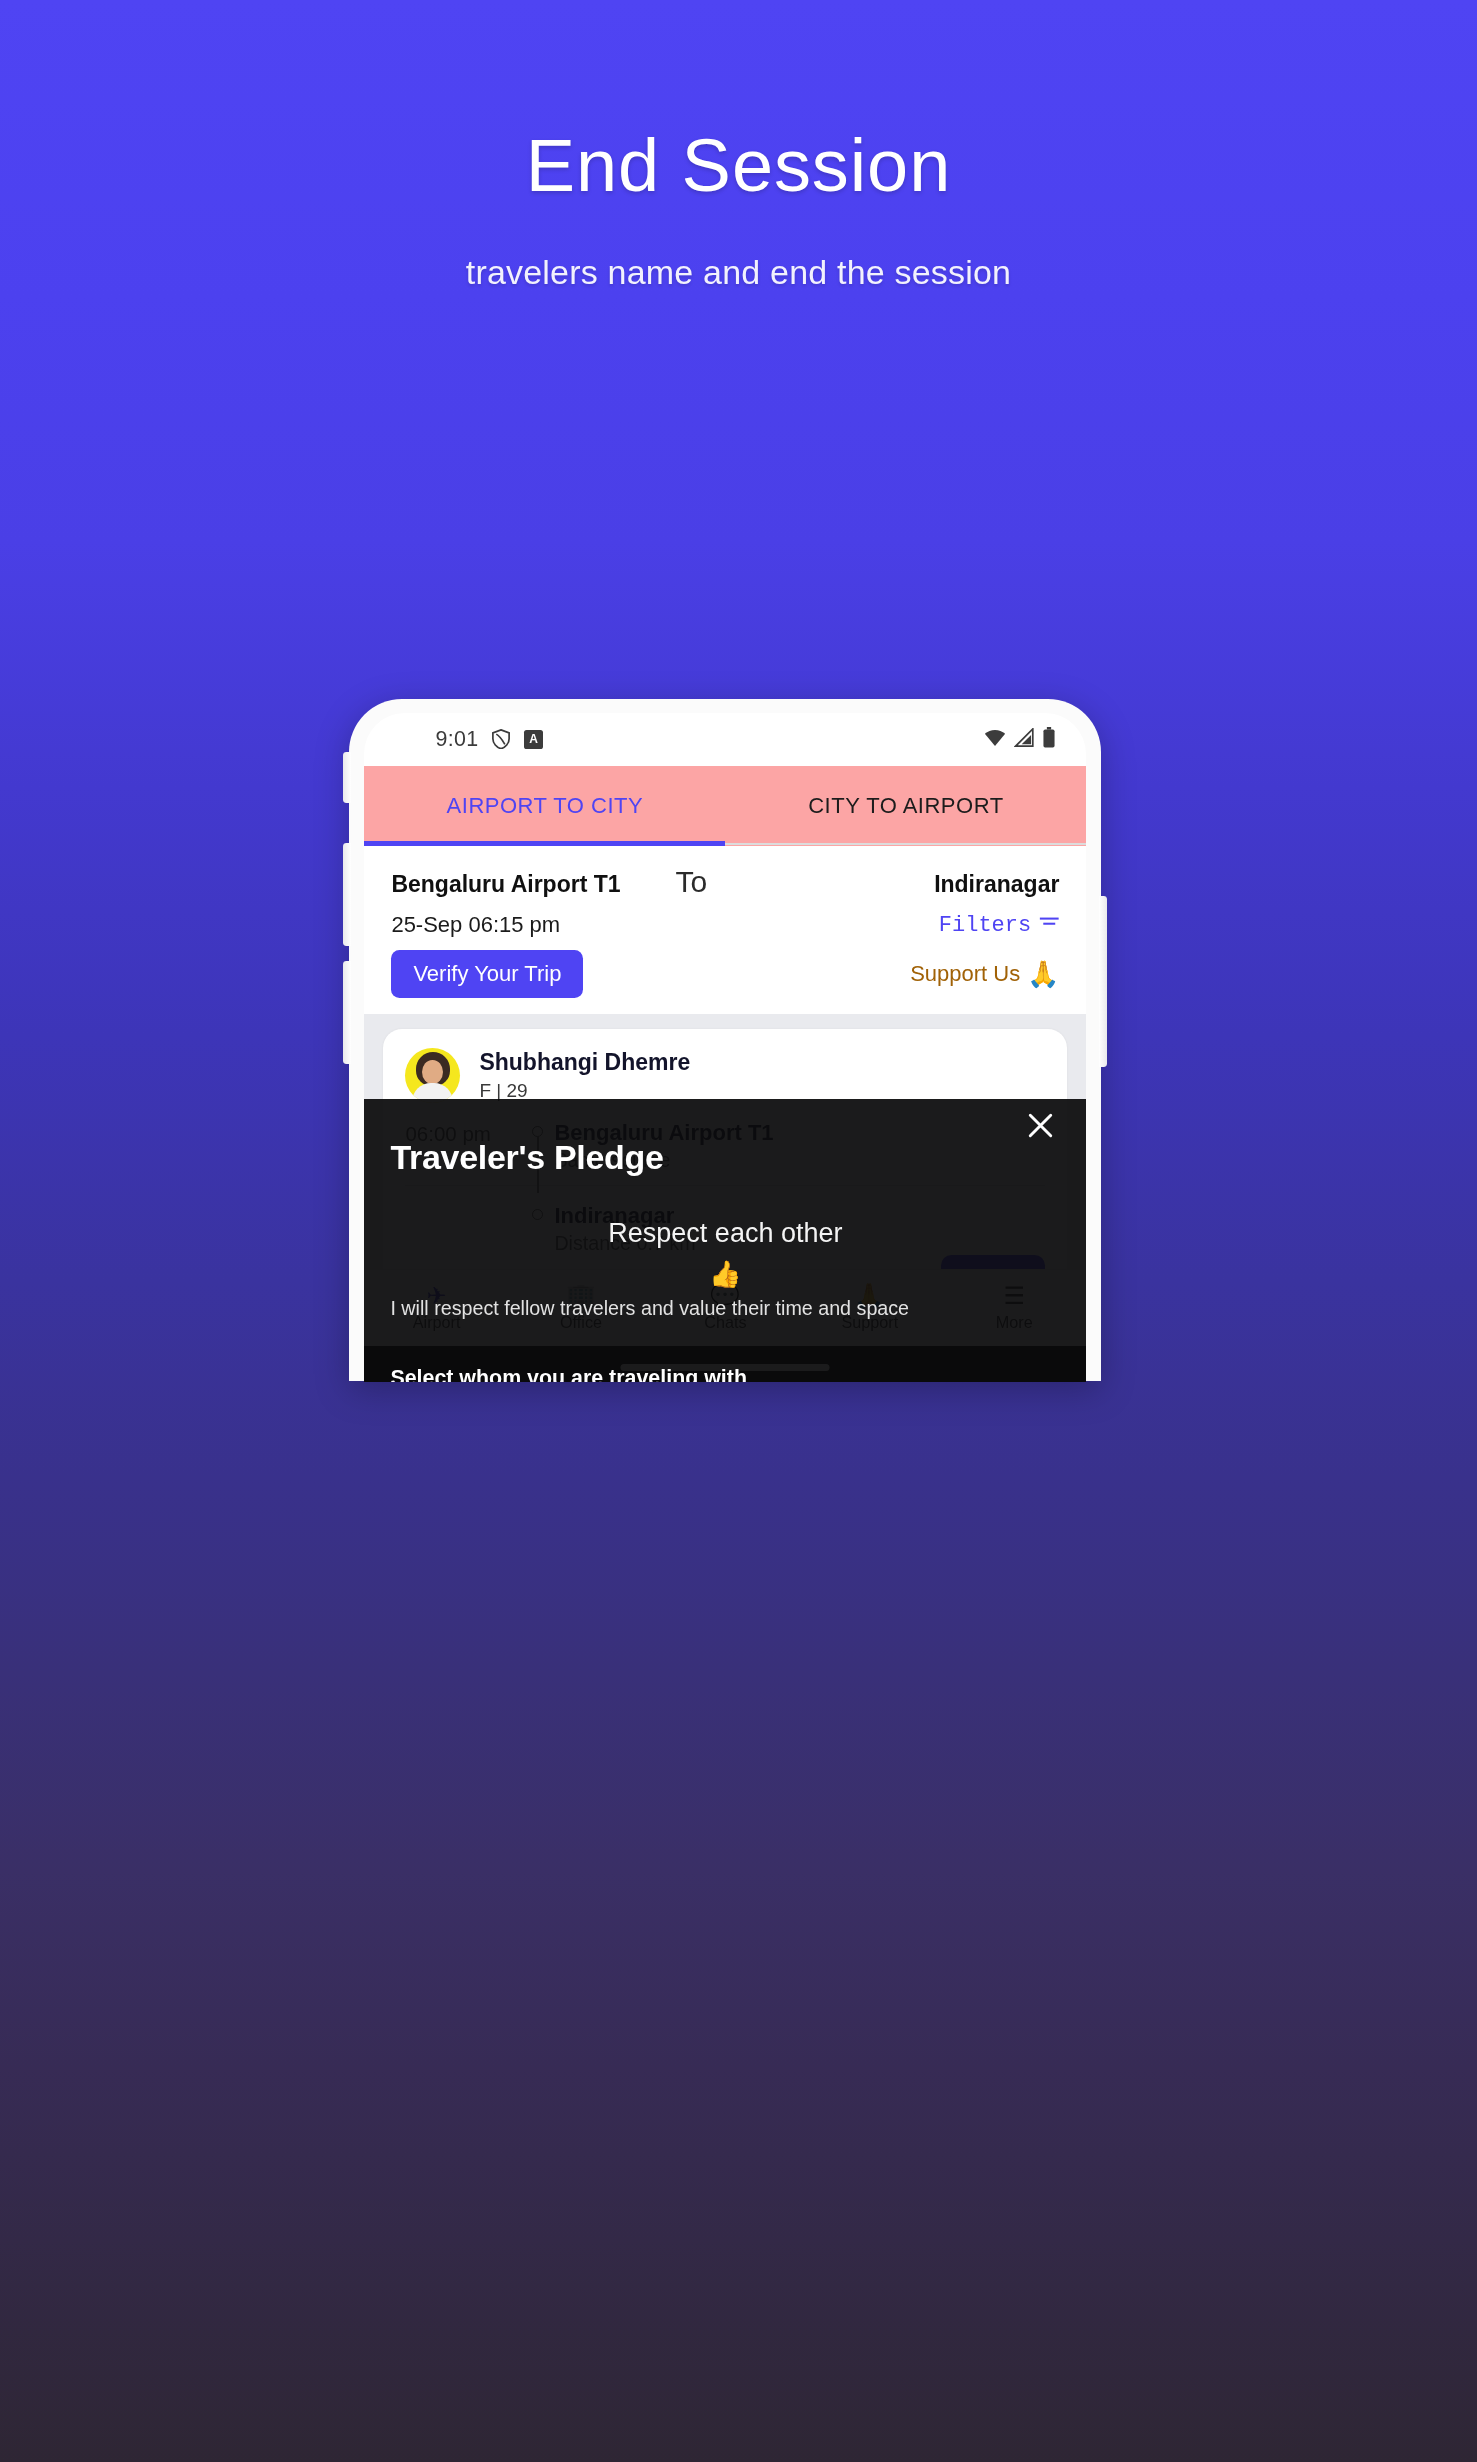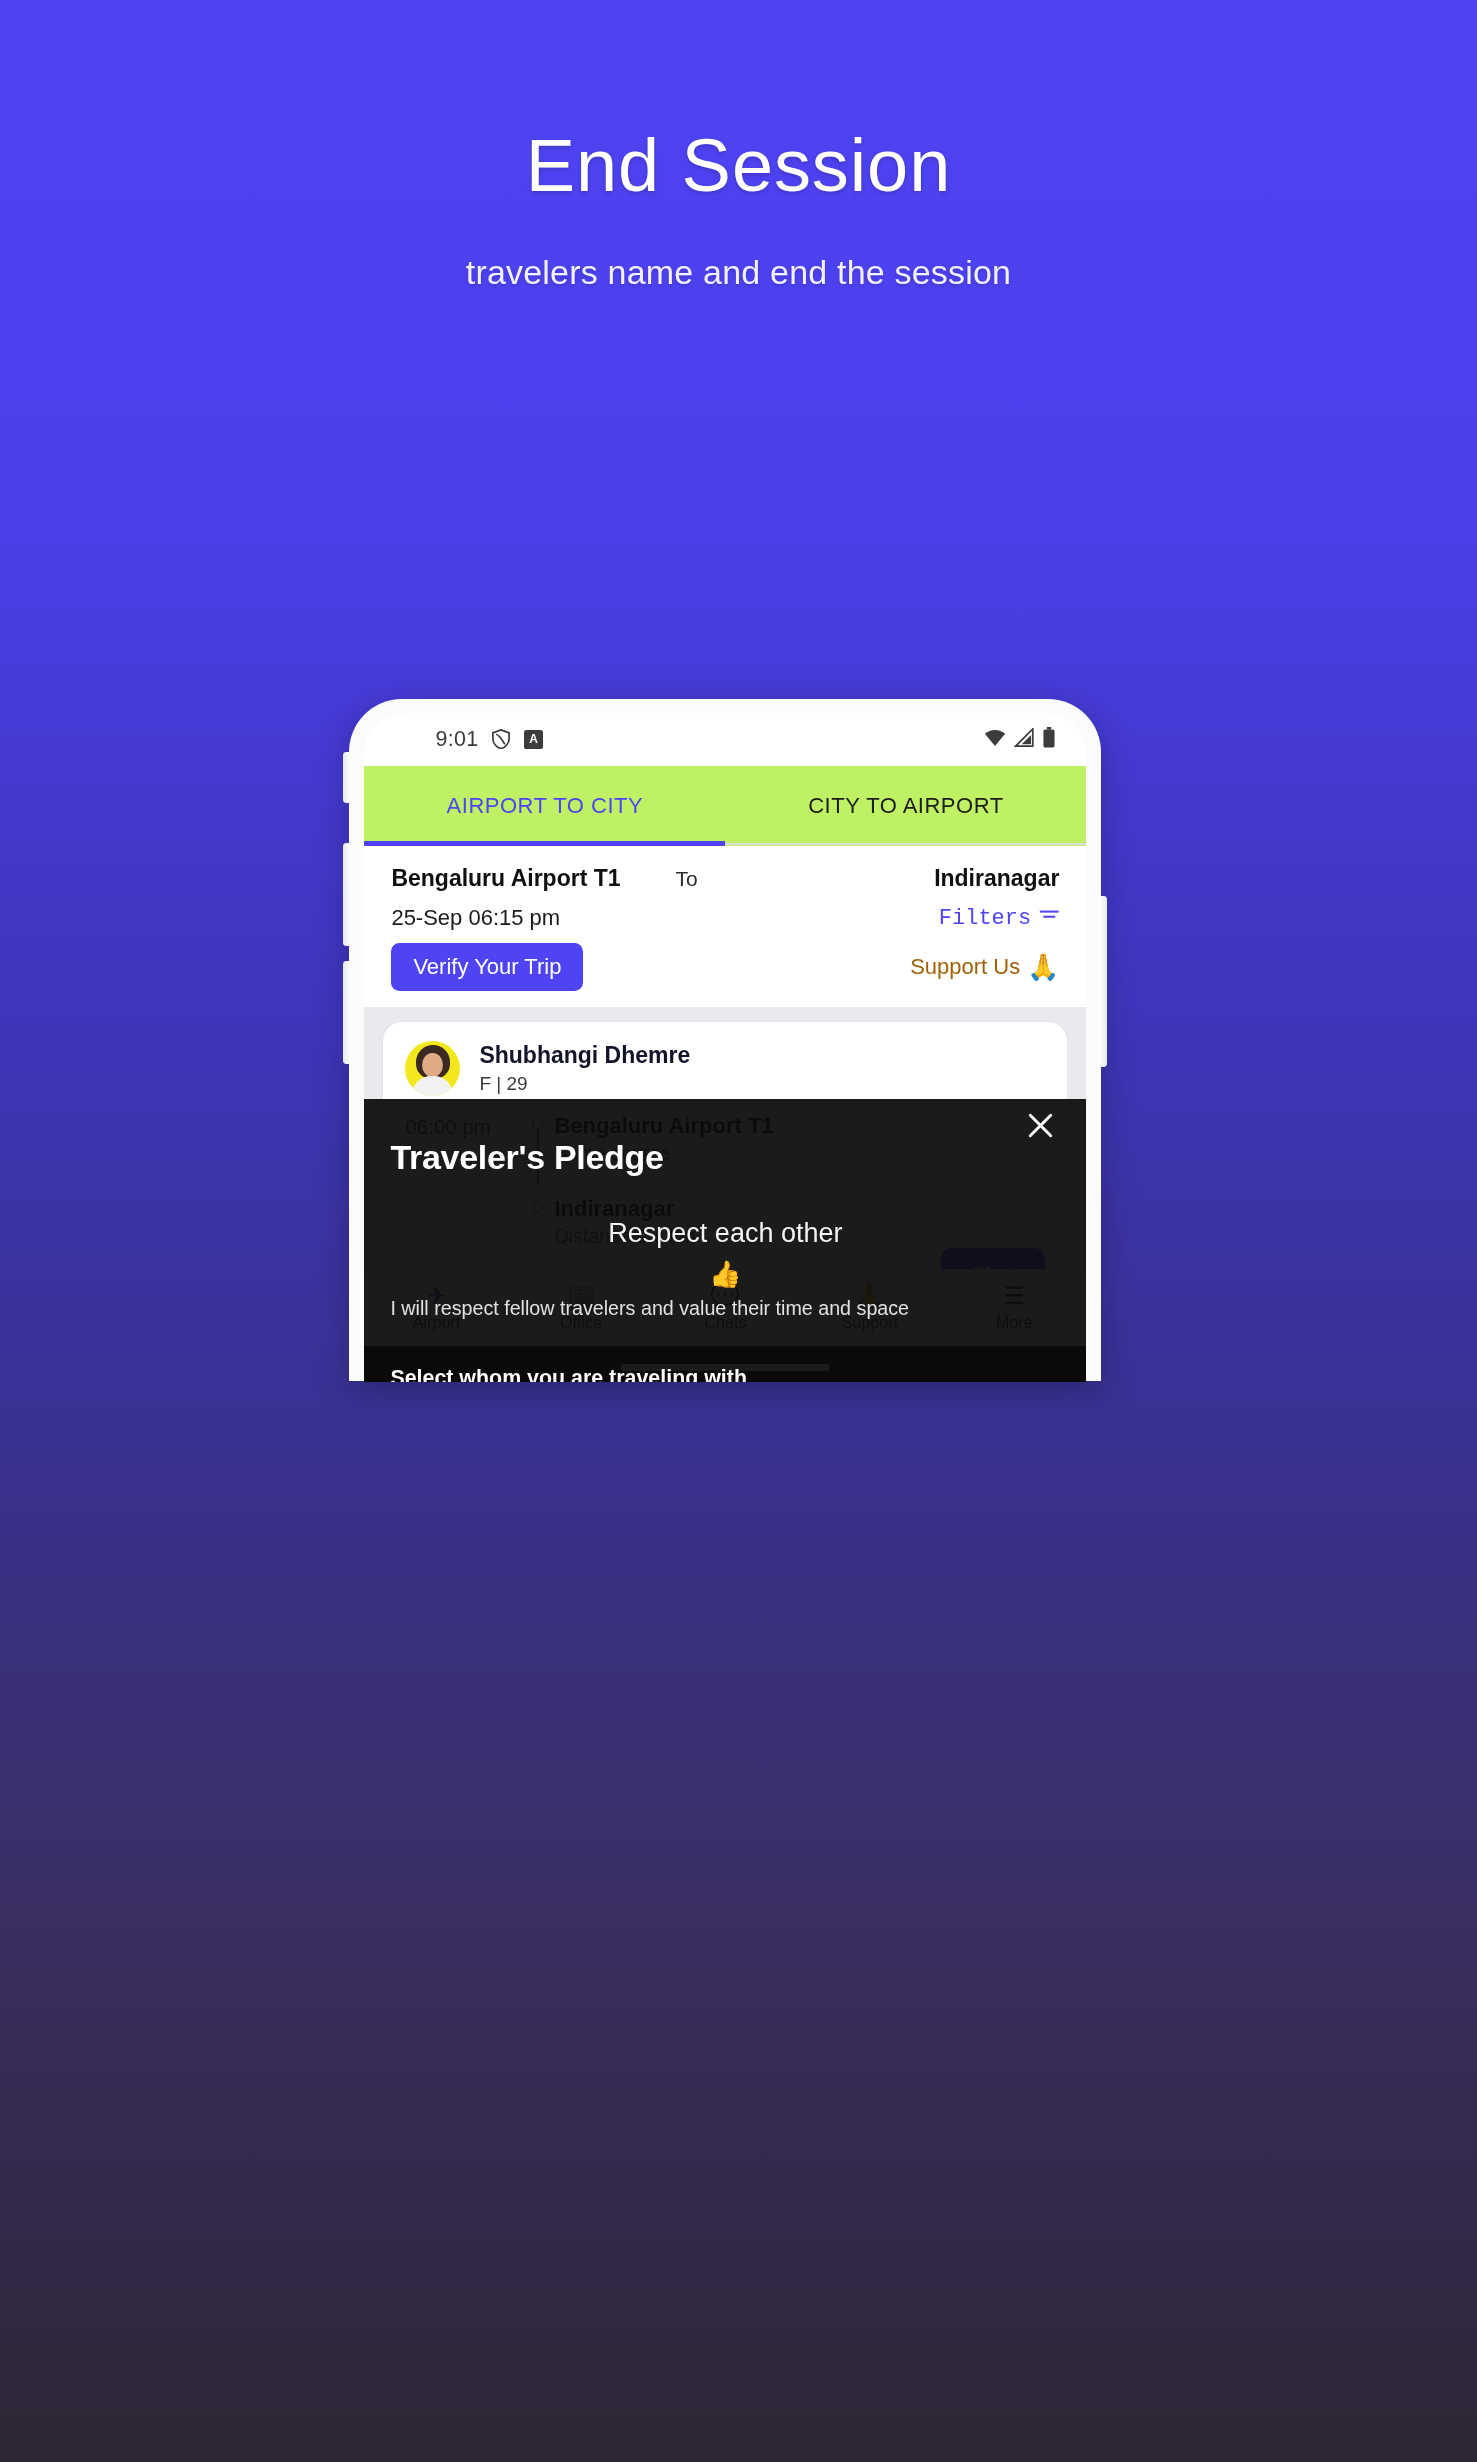--- a/index.html
+++ b/index.html
@@ -87,40 +87,40 @@
   .ic-shield { width: 18px; height: 20.5px; }
   .ic-abox {
     width: 19px; height: 19px; background: #3c3c3c; border-radius: 2.6px;
     color: #fff; font-size: 12px; font-weight: 700; line-height: 19px; text-align: center;
   }
   .ic-wifi, .ic-sig, .ic-batt { display: block; }
 
   
   .tabs {
     display: flex; height: 80px; align-items: center;
-    position: relative; background: #bef264;
+    position: relative; background: #fca5a5;
   }
   .tab {
     flex: 1; text-align: center; font-size: 22px;
     letter-spacing: 0.5px; color: #1c1c1c;
   }
   .tab.active { color: #4f44f3; }
   .tab-underline {
     position: absolute; bottom: 0; left: 0; width: 50%;
     height: 5.1px; background: #4f44f3;
   }
   .tab-track { position: absolute; bottom: 0.9px; left: 0; width: 100%; height: 1.7px; background: #dcdcdc; }
 
   
   .trip {
     padding: 19px 27px 15.4px 27px; background: #fff;
   }
   .trip-row1 { display: flex; align-items: baseline; }
   .trip-src { font-size: 23px; font-weight: 700; color: #101010; }
-  .trip-to { font-size: 21px; color: #2b2b2b; margin-left: 55px; }
+  .trip-to { font-size: 30px; color: #2b2b2b; margin-left: 55px; }
   .trip-dst { font-size: 23px; font-weight: 700; color: #101010; margin-left: auto; }
   .trip-row2 { display: flex; margin-top: 13.7px; gap: 44px; }
   .trip-dt { font-size: 22px; color: #1b1b1b; }
   .trip-filters {
     margin-left: auto; font-size: 22px; color: #4f44f3;
     display: flex; align-items: center; gap: 7.7px; font-family: Liberation Mono, monospace;
   }
   .filter-glyph { display: block; }
   .trip-row3 { display: flex; align-items: center; margin-top: 12px; }
   .verify-btn {

